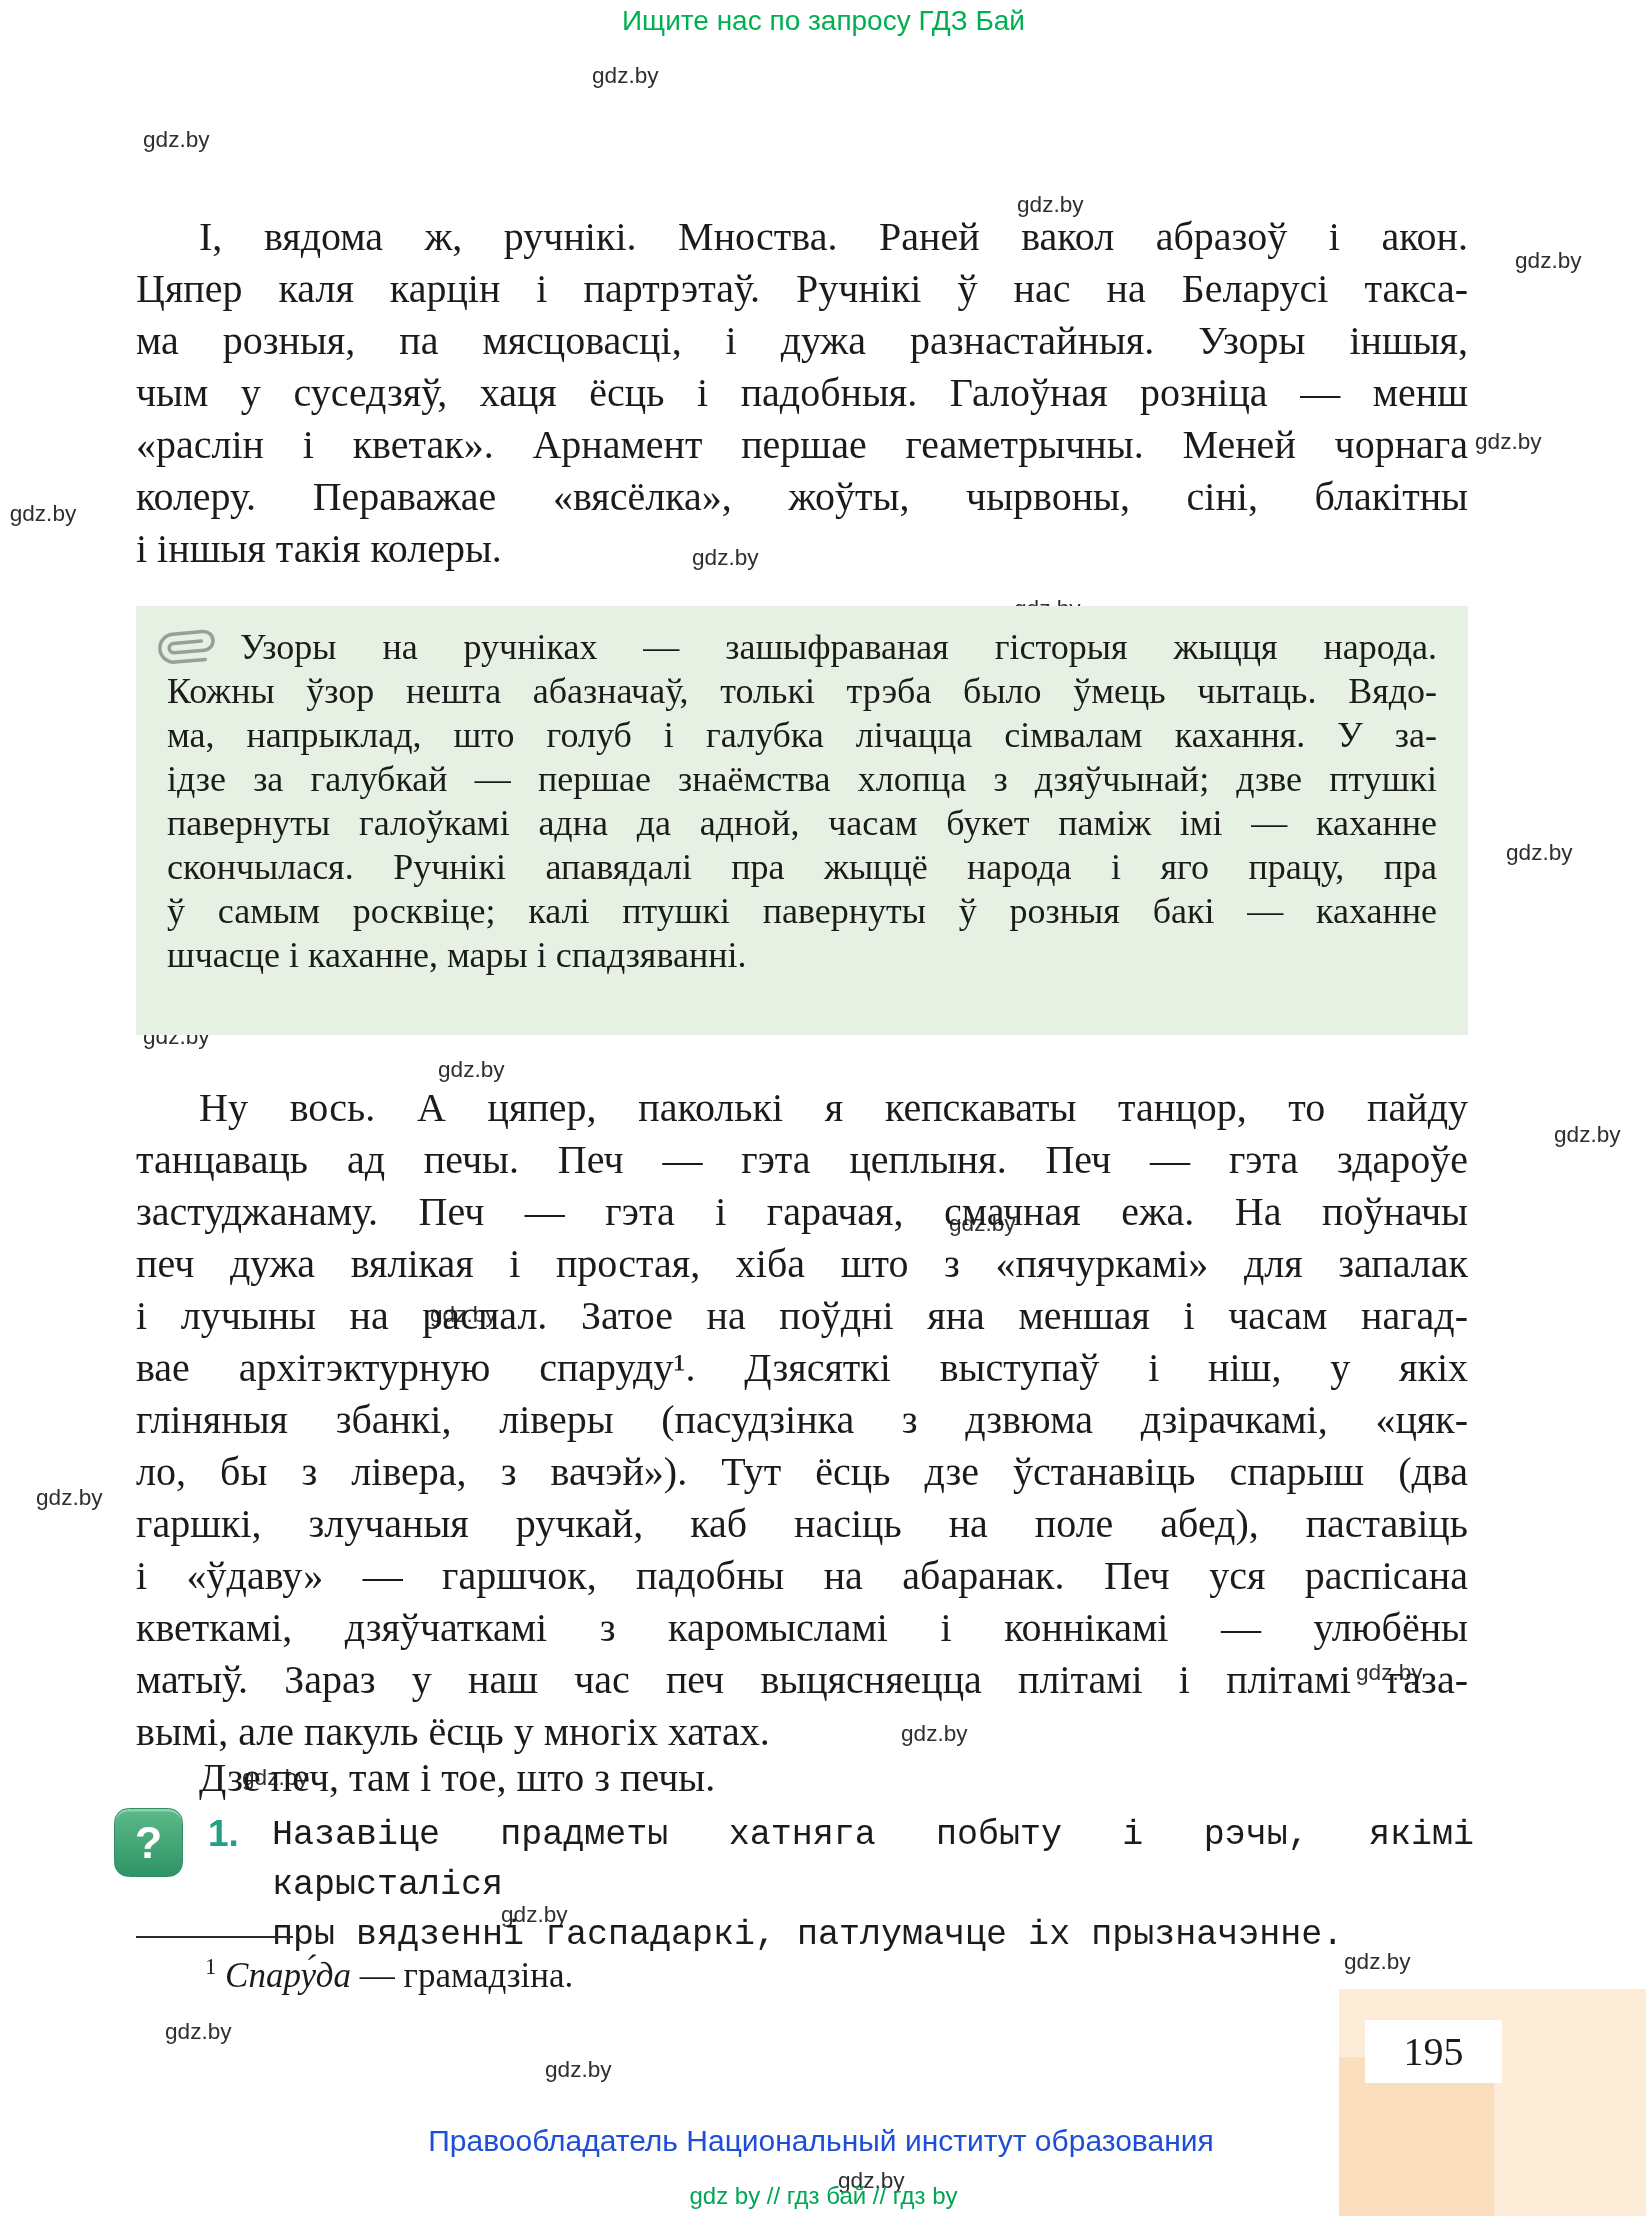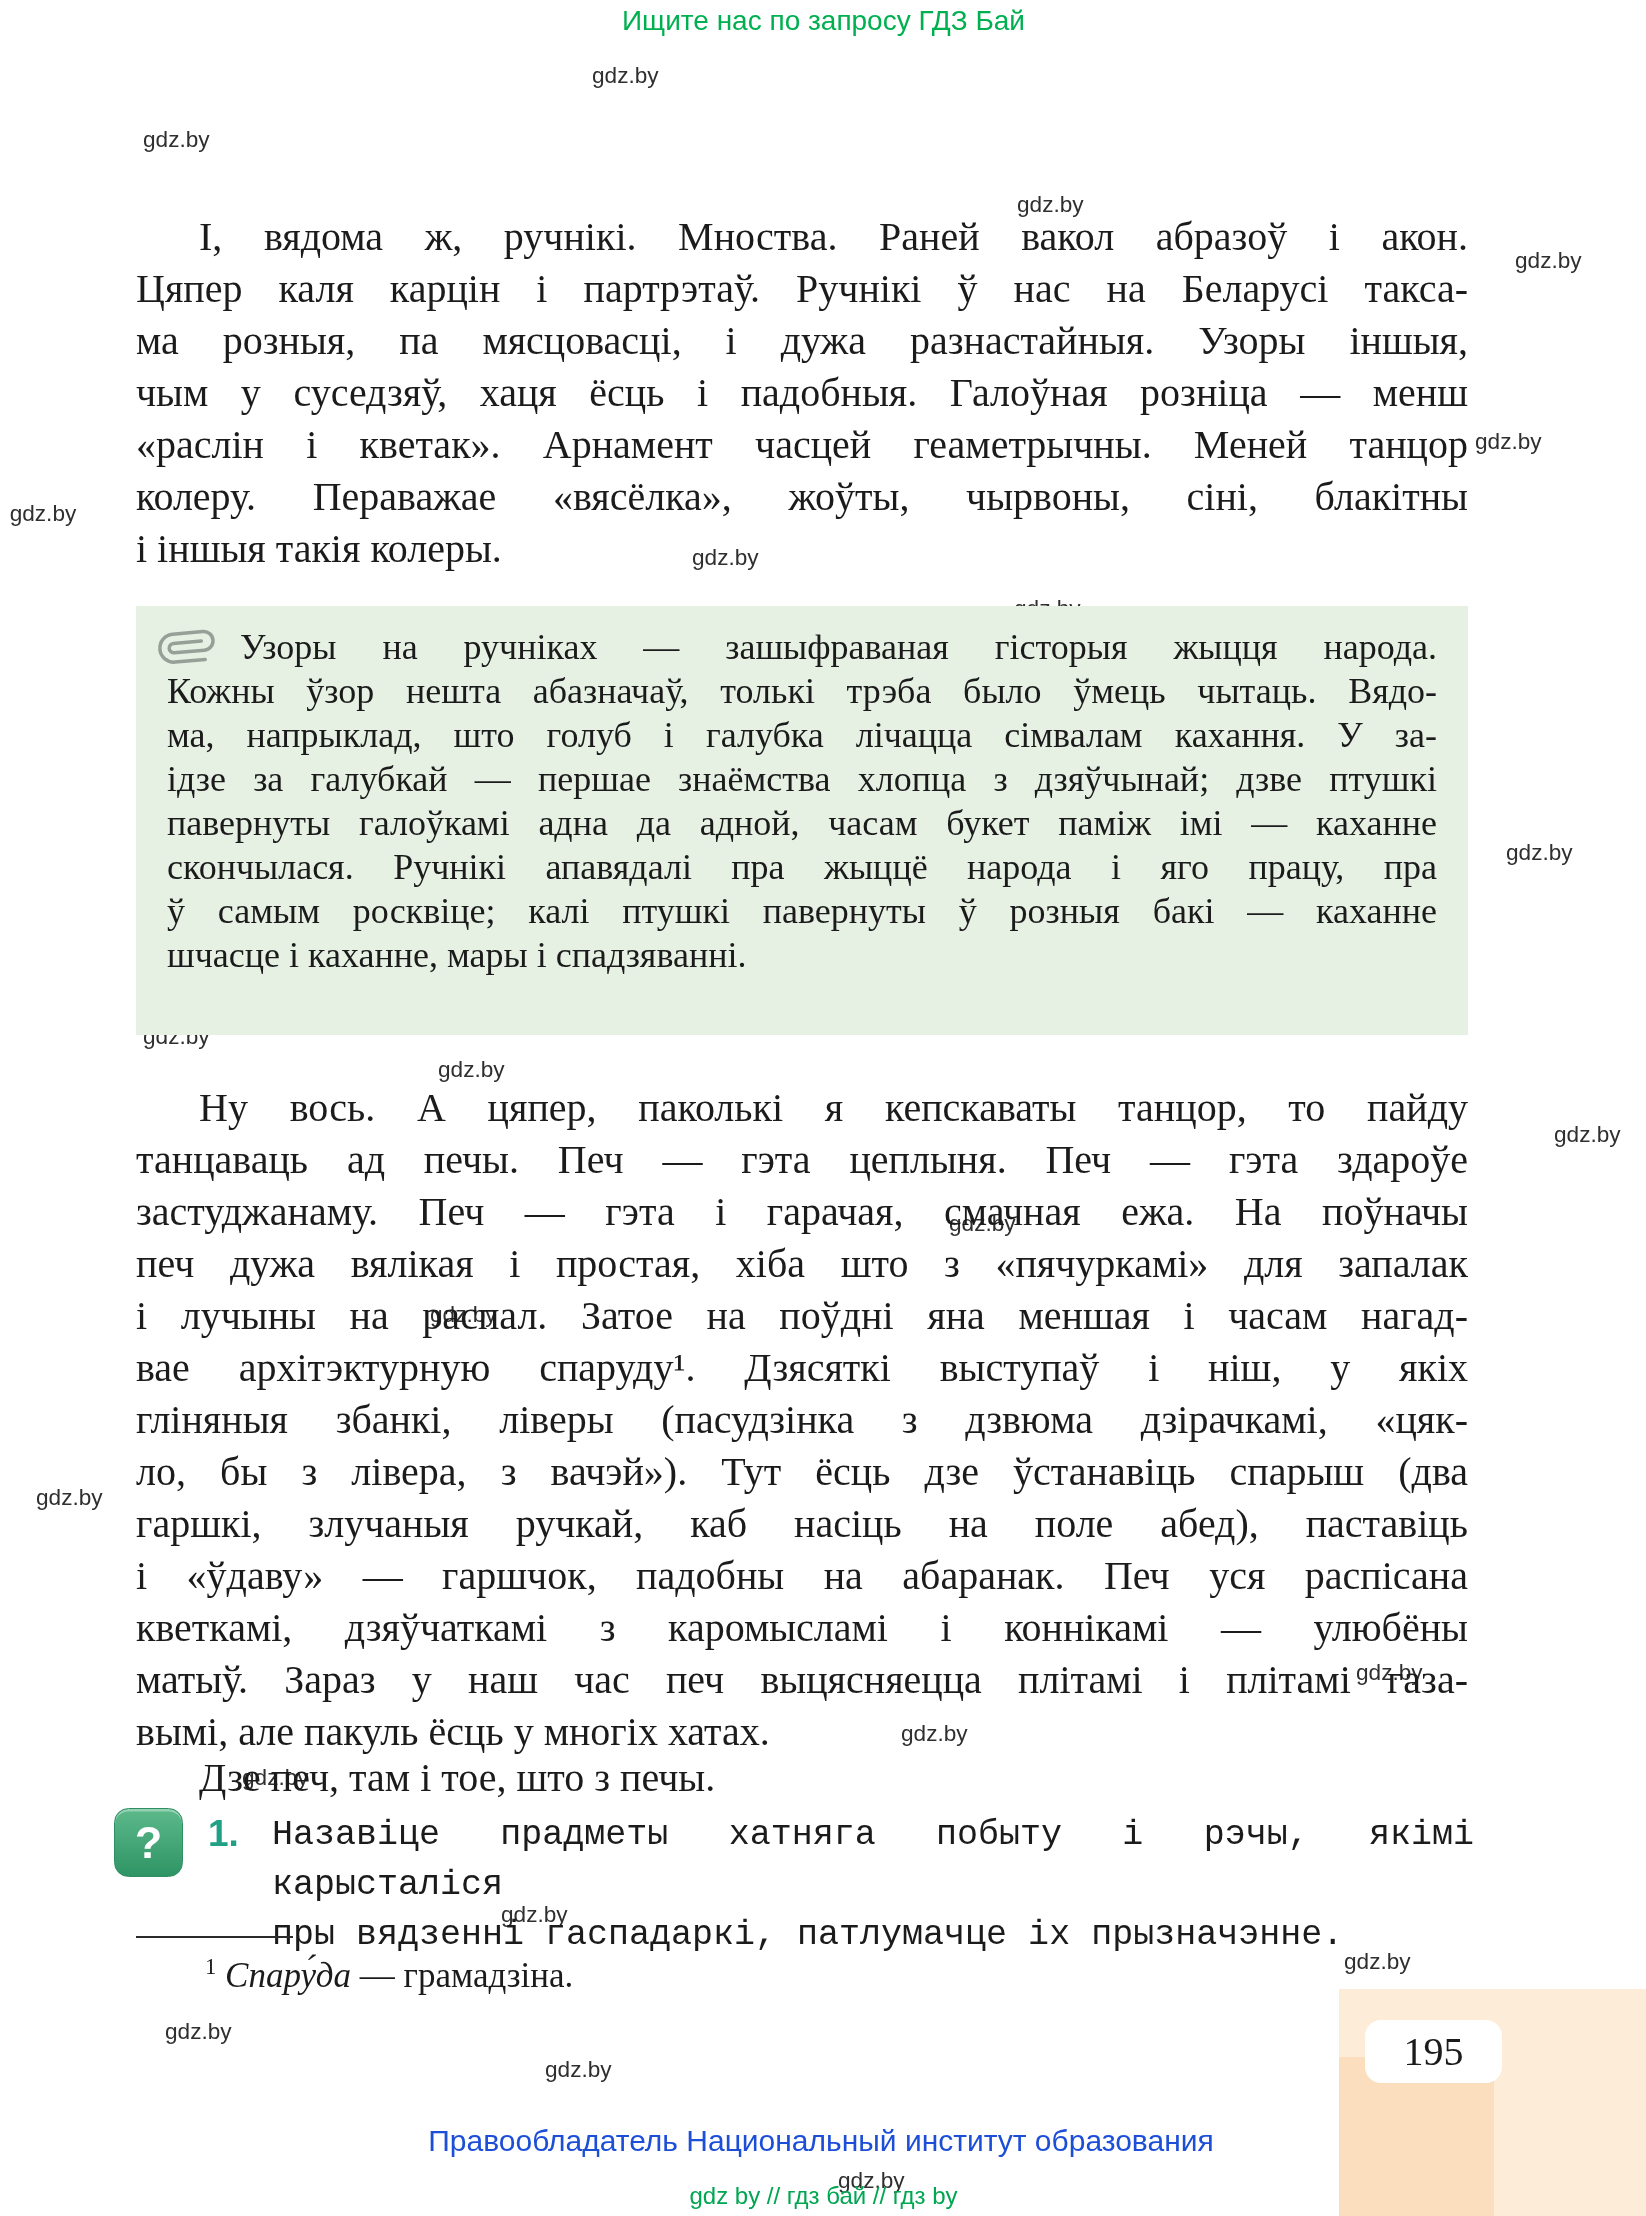--- a/index.html
+++ b/index.html
@@ -93,21 +93,20 @@
   .footnote i { font-style: italic; }
 
   .peach1 { left: 1339px; top: 1989px; width: 307px; height: 227px; background: #fdecd8; }
   .peach2 { left: 1339px; top: 2057px; width: 155px; height: 160px; background: #fbdebd; }
   .pagenum-box {
     left: 1365px; top: 2020px; width: 137px; height: 63px;
     background: #ffffff;
     display: flex; align-items: center; justify-content: center;
     font-size: 40px;
     color: #1b1b1b;
-    border-radius: 16px;
   }
 
   .copyright {
     left: 136px; top: 2124px; width: 1370px;
     text-align: center;
     font-family: "Liberation Sans", sans-serif;
     font-size: 30px;
     color: #1d4ed8;
   }
 
@@ -151,21 +150,21 @@
       <span class="wm" style="left: 165px; top: 2019px;">gdz.by</span>
       <span class="wm" style="left: 545px; top: 2057px;">gdz.by</span>
       <span class="wm" style="left: 838px; top: 2168px;">gdz.by</span>
     </div>
 
   <div class="abs body-text" id="para1">
       <div class="tline" style="text-indent: 63px;">І, вядома ж, ручнікі. Мноства. Раней вакол абразоў і акон.</div>
       <div class="tline">Цяпер каля карцін і партрэтаў. Ручнікі ў нас на Беларусі такса-</div>
       <div class="tline">ма розныя, па мясцовасці, і дужа разнастайныя. Узоры іншыя,</div>
       <div class="tline">чым у суседзяў, хаця ёсць і падобныя. Галоўная розніца — менш</div>
-      <div class="tline">«раслін і кветак». Арнамент часцей геаметрычны. Меней танцор</div>
+      <div class="tline">«раслін і кветак». Арнамент першае геаметрычны. Меней чорнага</div>
       <div class="tline">колеру. Пераважае «вясёлка», жоўты, чырвоны, сіні, блакітны</div>
       <div class="tline last">і іншыя такія колеры.</div>
     </div>
 
   <div class="abs" id="gbox">
     <span class="clip">
       <svg viewBox="0 0 24 24" fill="none" stroke="#97a097" stroke-width="1.5" stroke-linecap="round" stroke-linejoin="round">
         <path d="M21.44 11.05l-9.19 9.19a6 6 0 0 1-8.49-8.49l9.19-9.19a4 4 0 0 1 5.66 5.66l-9.2 9.19a2 2 0 0 1-2.83-2.83l8.49-8.48"></path>
       </svg>
     </span>

